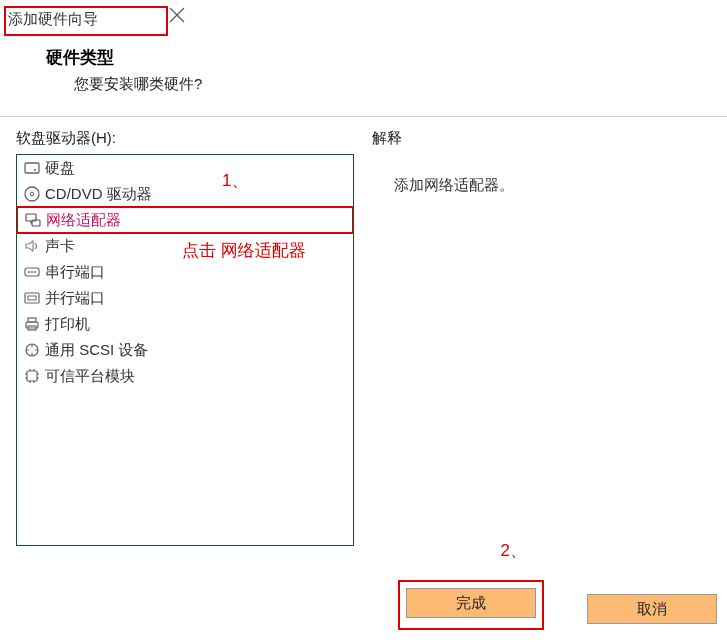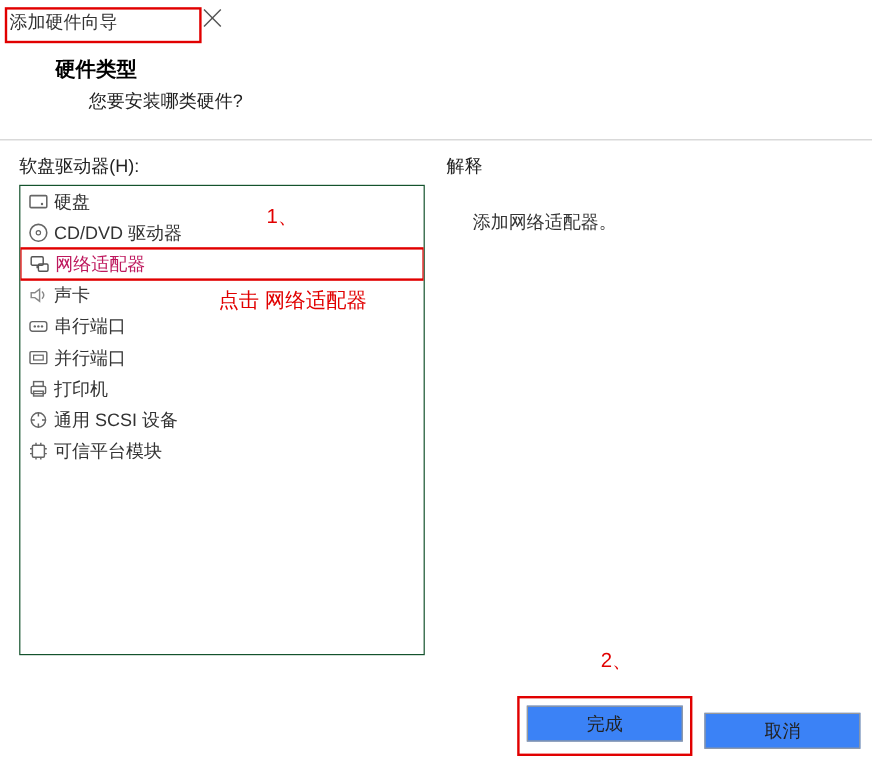--- a/index.html
+++ b/index.html
@@ -100,21 +100,21 @@
     position: absolute;
     right: 10px;
     bottom: 12px;
     display: flex;
     gap: 10px;
   }
   .btn {
     width: 130px;
     height: 30px;
     border: 1px solid #999;
-    background: #3b82f6;
+    background: #fdba74;
     font-size: 15px;
     font-family: inherit;
     color: #222;
     cursor: pointer;
   }
   .finish-wrap {
     border: 2px solid #e10000;
     padding: 6px 6px;
     margin-top: -8px;
   }
@@ -253,16 +253,16 @@
     <div class="desc-text">添加网络适配器。</div>
   </div>
 </div>
 
 <div class="red-annot" style="right:200px; bottom:80px;">2、</div>
 
 <div class="footer">
   <div class="finish-wrap">
     <button class="btn">完成</button>
   </div>
-  <div style="padding:6px 0;">
+  <div style="padding:6px 0;margin-left:33px;">
     <button class="btn">取消</button>
   </div>
 </div>
 
 </body></html>

